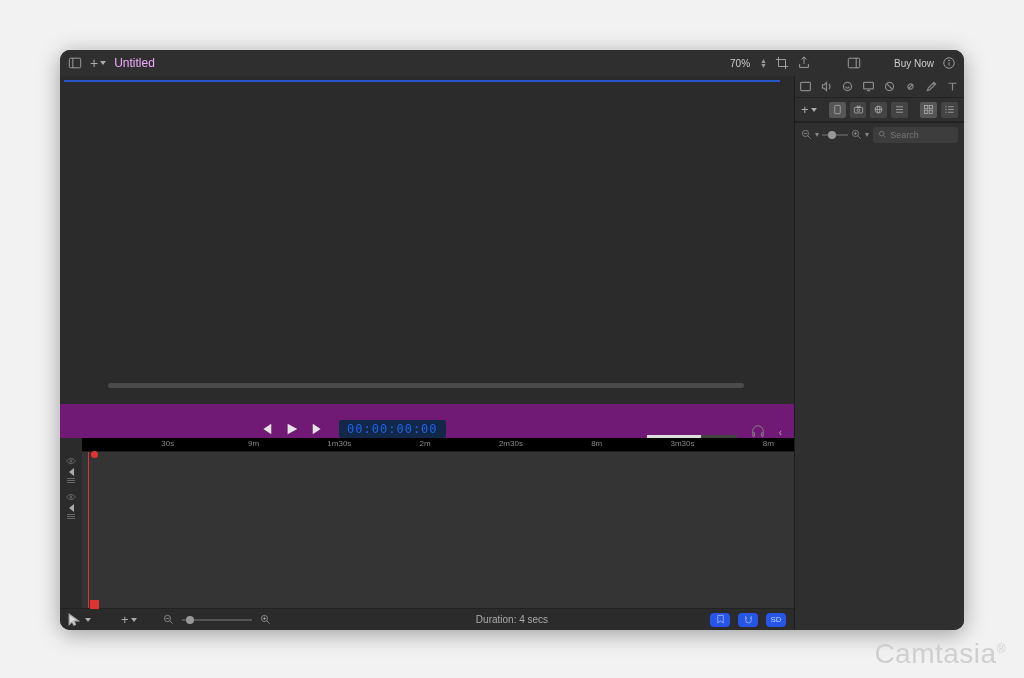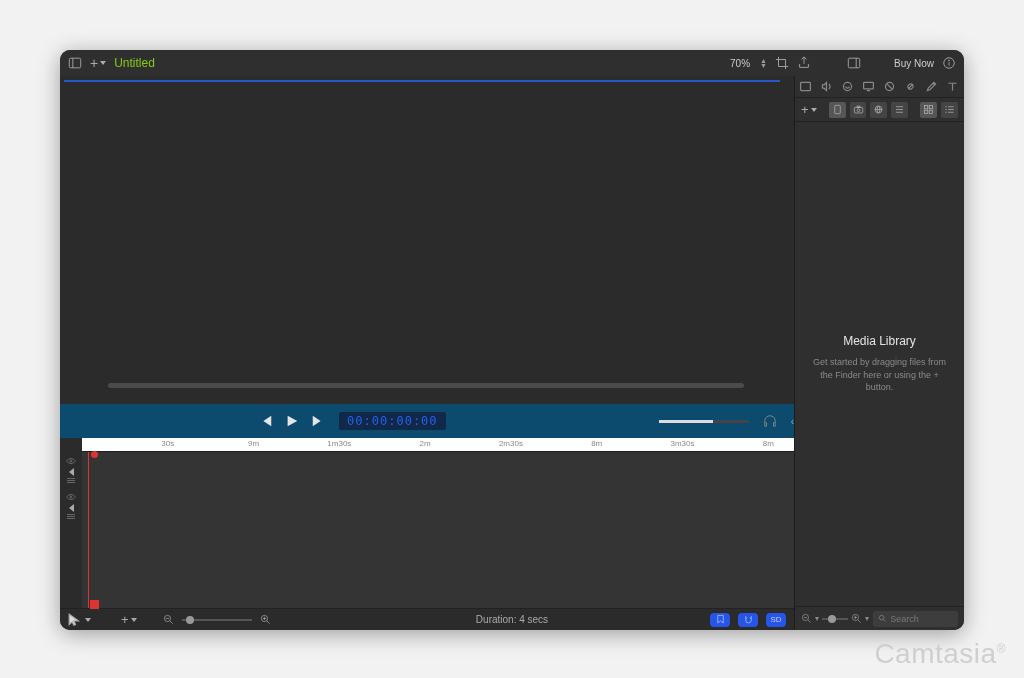--- a/index.html
+++ b/index.html
@@ -7,51 +7,51 @@
 .watermark { position: absolute; right: 18px; bottom: 8px; font-size: 28px; color: #cfcfcf; letter-spacing: 0.5px; font-weight: 300; }
 .watermark sup { font-size: 12px; vertical-align: super; }
 
 .app-window { position: absolute; top: 50px; left: 60px; width: 904px; height: 580px; background: #2b2b2b; border-radius: 10px; overflow: hidden; box-shadow: 0 4px 22px rgba(0,0,0,.35); display:flex; flex-direction:column; color:#ddd; font-size:11px; }
 
 
 .toolbar { height: 26px; background: #2f2f2f; display:flex; align-items:center; padding: 0 8px; gap:8px; flex-shrink:0; }
 .toolbar .spacer { flex:1; }
 .tb-icon { width:14px; height:14px; color:#aaa; display:flex; align-items:center; justify-content:center; cursor:pointer; }
 .tb-icon svg { width:14px; height:14px; stroke:currentColor; fill:none; }
-.title { color:#84cc16; font-weight:500; font-size:12px; }
+.title { color:#f0abfc; font-weight:500; font-size:12px; }
 .chevron-down { width:0; height:0; border-left:3px solid transparent; border-right:3px solid transparent; border-top:4px solid #aaa; display:inline-block; margin-left:2px; }
 .zoom-pct { color:#ccc; font-size:10px; }
 .zoom-steppers { display:inline-flex; flex-direction:column; line-height:5px; font-size:7px; color:#999; margin-left:2px; }
 
 
 .content { flex:1; display:flex; min-height:0; }
 .left-col { flex:1; display:flex; flex-direction:column; min-width:0; }
 
 
 .canvas-wrap { flex:1; background:#2b2b2b; padding: 4px 6px 0 4px; display:flex; flex-direction:column; min-height:0; }
 .canvas { flex:1; background:#000; border:1px solid #2956c9; position:relative; margin-right:8px; min-height:0; }
 .canvas .scrollbar-v { position:absolute; right:-10px; top:2px; bottom:2px; width:6px; background:#4b4b4b; border-radius:3px; }
 .canvas-area { flex:1; position:relative; min-height:0; margin-bottom:14px; }
 
 
-.playback { height:34px; background:#0c4a6e; display:flex; align-items:center; padding:0 0; gap:14px; flex-shrink:0; }
+.playback { height:34px; background:#701a75; display:flex; align-items:flex-end; padding:0 12px; gap:14px; flex-shrink:0; }
 .playback .spacer { flex:1; }
 .pb-controls { display:flex; gap:10px; align-items:center; }
 .pb-btn { width:14px; height:14px; color:#e5e5e5; display:flex; align-items:center; justify-content:center; cursor:pointer; }
 .pb-btn svg { width:14px; height:14px; fill:currentColor; }
 .timecode { background:#122848; color:#1f62f0; font-family: monospace; font-size:12px; padding:2px 8px; border-radius:2px; letter-spacing:1px; }
 .volume-slider { width:90px; height:3px; background:linear-gradient(to right,#ddd 0%, #ddd 60%, #444 60%); position:relative; }
 .pb-icon { width:14px; height:14px; color:#888; }
 .pb-icon svg { width:14px; height:14px; stroke:currentColor; fill:none; }
 .pb-caret { color:#aaa; font-size:10px; cursor:pointer; }
 
 
 .timeline { height:170px; background:#2b2b2b; display:flex; flex-shrink:0; }
 .track-heads { width:22px; background:#2b2b2b; display:flex; flex-direction:column; }
-.ruler { height:14px; background:#ffffff; border-bottom:1px solid #1f1f1f; position:relative; flex-shrink:0; }
+.ruler { height:14px; background:#000000; border-bottom:1px solid #1f1f1f; position:relative; flex-shrink:0; }
 .ruler-mark { position:absolute; top:1px; font-size:8px; color:#888; transform:translateX(-50%); }
 .track-head { height:36px; border-bottom:1px solid #2a2a2a; display:flex; flex-direction:column; align-items:center; justify-content:center; gap:2px; }
 .track-head .eye { width:10px; height:10px; color:#888; }
 .track-head .spk { width:0; height:0; border-top:4px solid transparent; border-bottom:4px solid transparent; border-right:5px solid #aaa; }
 .track-head .grip { width:8px; display:flex; flex-direction:column; gap:1px; }
 .track-head .grip div { height:1px; background:#666; }
 .track-area { flex:1; display:flex; flex-direction:column; position:relative; }
 .tracks { flex:1; background:#343434; position:relative; }
 .playhead-line { position:absolute; left:6px; top:0; bottom:0; width:1px; background:#d33; }
 .playhead-top { position:absolute; left:3px; top:-1px; width:7px; height:7px; background:#d33; border-radius:50%; }
@@ -364,24 +364,20 @@
             <svg viewBox="0 0 16 16">
               <line x1="2" y1="4" x2="4" y2="4"></line>
               <line x1="6" y1="4" x2="14" y2="4"></line>
               <line x1="2" y1="8" x2="4" y2="8"></line>
               <line x1="6" y1="8" x2="14" y2="8"></line>
               <line x1="2" y1="12" x2="4" y2="12"></line>
               <line x1="6" y1="12" x2="14" y2="12"></line>
             </svg>
           </div>
       </div>
-      <div class="sb-empty">
-        <h3>Media Library</h3>
-        <p>Get started by dragging files from the Finder here or using the + button.</p>
-      </div>
       <div class="sb-footer">
         <div class="zoom-mini">
           <svg viewBox="0 0 16 16">
               <circle cx="6.5" cy="6.5" r="4.5"></circle>
               <line x1="10" y1="10" x2="14" y2="14"></line>
               <line x1="4" y1="6.5" x2="9" y2="6.5"></line>
             </svg>
           <span style="font-size:8px;color:#888">▾</span>
           <div class="track">
               <div class="knob"></div>

